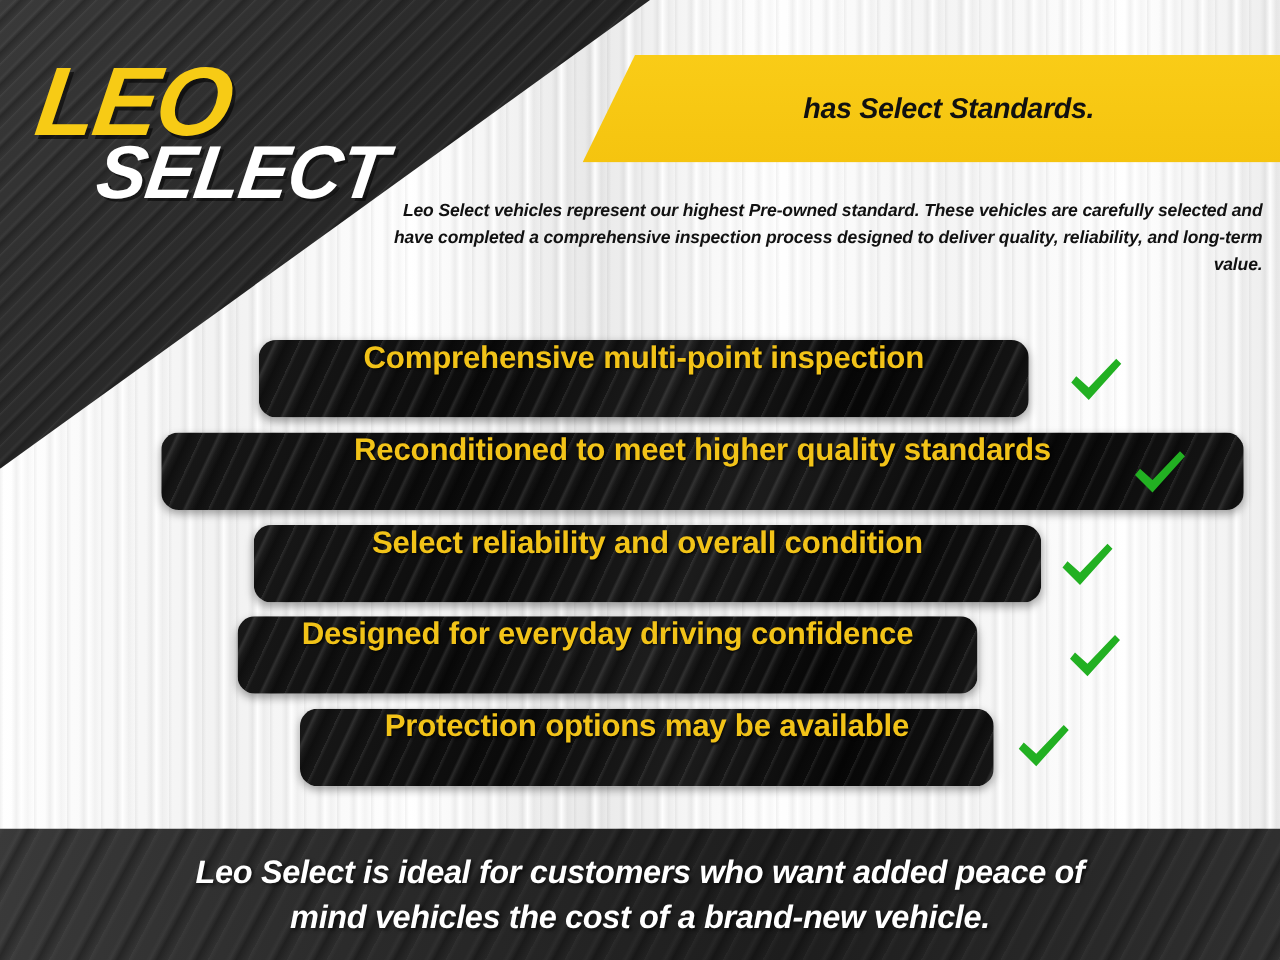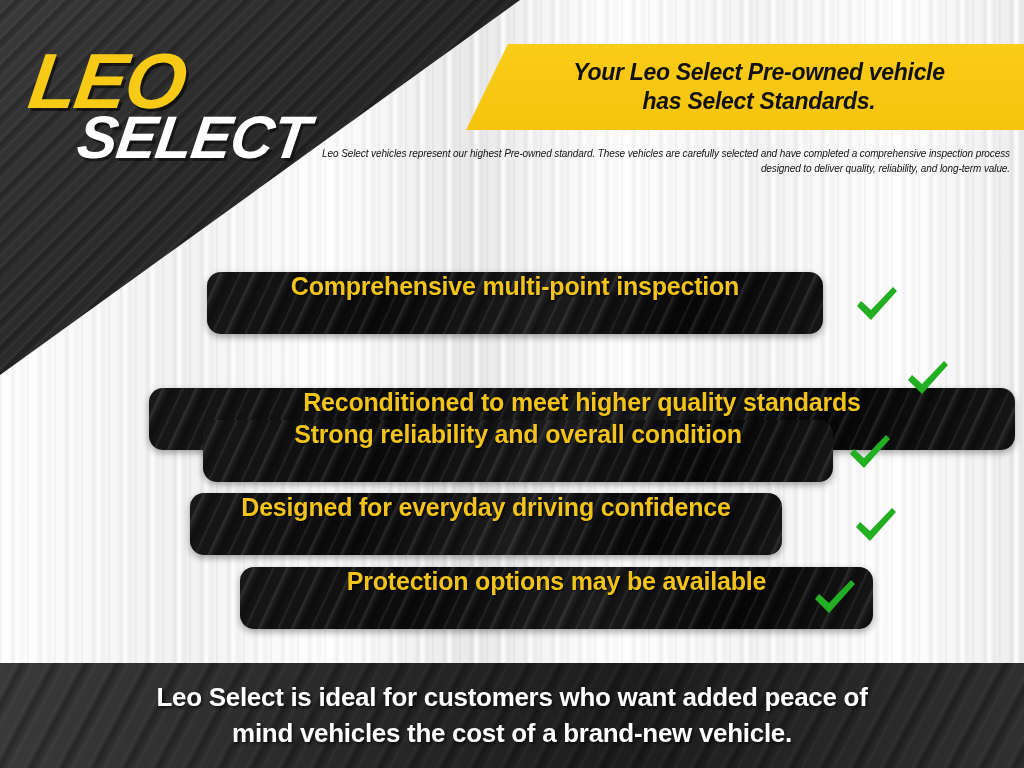--- a/index.html
+++ b/index.html
@@ -60,23 +60,23 @@
   }
   .banner-text{
     color:#111;font-size:23px;font-weight:bold;font-style:italic;
     line-height:1.28;text-align:center;letter-spacing:-0.3px;
     padding:0 18px 0 46px;
   }
   .banner-text .l2{display:block;}
 
   
   .intro{
-    position:absolute;left:310px;top:146px;width:700px;
+    position:absolute;left:310px;top:158px;width:700px;
     text-align:right;color:#111;
-    font-size:10px;font-weight:normal;font-style:italic;
+    font-size:14px;font-weight:bold;font-style:italic;
     line-height:1.53;letter-spacing:-0.1px;
   }
 
   
   .pill{
     position:absolute;height:62px;border-radius:14px;
     display:flex;align-items:flex-start;justify-content:center;
     background:
       repeating-linear-gradient(115deg,
         rgba(255,255,255,0.09) 0px, rgba(255,255,255,0.0) 3px,
@@ -100,84 +100,83 @@
     position:absolute;left:0;bottom:0;width:1024px;height:105px;
     background:
       repeating-linear-gradient(118deg,
         rgba(255,255,255,0.035) 0px, rgba(255,255,255,0.0) 4px,
         rgba(255,255,255,0.0) 12px, rgba(255,255,255,0.03) 15px,
         rgba(0,0,0,0.3) 20px, rgba(255,255,255,0.0) 28px),
       linear-gradient(100deg,#3a3a3a 0%,#2a2a2a 30%,#1d1d1d 62%,#303030 100%);
     display:flex;align-items:center;justify-content:center;
   }
   .footer-text{
-    color:#ffffff;font-size:26px;font-weight:bold;
+    color:#ffffff;font-size:26px;font-weight:bold;font-style:italic;
     text-align:center;line-height:1.38;letter-spacing:-0.3px;
     text-shadow:2px 2px 3px rgba(0,0,0,0.6);
     padding:0 60px;
   }
 </style>
 </head>
 <body>
 
 <div id="poster">
 
   <div class="dark-corner"></div>
 
   <div class="logo">
     <div class="leo">LEO</div>
     <div class="select">SELECT</div>
   </div>
 
   <div class="banner">
     <div class="banner-text">
-      <span>Your Leo Select Pre-owned vehicle</span>
       <span class="l2">has Select Standards.</span>
     </div>
   </div>
 
   <div class="intro">Leo Select vehicles represent our highest Pre-owned standard. These vehicles are carefully selected and have completed a comprehensive inspection process designed to deliver quality, reliability, and long-term value.</div>
 
   <div class="pill" style="left:207px;top:272px;width:616px;">
     <span>Comprehensive multi-point inspection</span>
   </div>
   <div class="check" style="left:852px;top:281px;">
     <svg viewBox="0 0 48 48">
         <path d="M5 25 L9 20 L19 29 L41 6 L45 10 L19 39 Z" fill="#22B022"></path>
       </svg>
   </div>
 
-  <div class="pill" style="left:149px;top:346px;width:866px;margin-top:42px;">
+  <div class="pill" style="left:129px;top:346px;width:866px;">
     <span>Reconditioned to meet higher quality standards</span>
   </div>
   <div class="check" style="left:903px;top:355px;">
     <svg viewBox="0 0 48 48">
         <path d="M5 25 L9 20 L19 29 L41 6 L45 10 L19 39 Z" fill="#22B022"></path>
       </svg>
   </div>
 
   <div class="pill" style="left:203px;top:420px;width:630px;">
-    <span>Strong reliability and overall condition</span>
+    <span>Select reliability and overall condition</span>
   </div>
   <div class="check" style="left:845px;top:429px;">
     <svg viewBox="0 0 48 48">
         <path d="M5 25 L9 20 L19 29 L41 6 L45 10 L19 39 Z" fill="#22B022"></path>
       </svg>
   </div>
 
   <div class="pill" style="left:190px;top:493px;width:592px;">
     <span>Designed for everyday driving confidence</span>
   </div>
   <div class="check" style="left:851px;top:502px;">
     <svg viewBox="0 0 48 48">
         <path d="M5 25 L9 20 L19 29 L41 6 L45 10 L19 39 Z" fill="#22B022"></path>
       </svg>
   </div>
 
-  <div class="pill" style="left:240px;top:567px;width:633px;">
+  <div class="pill" style="left:240px;top:567px;width:555px;">
     <span>Protection options may be available</span>
   </div>
   <div class="check" style="left:810px;top:574px;">
     <svg viewBox="0 0 48 48">
         <path d="M5 25 L9 20 L19 29 L41 6 L45 10 L19 39 Z" fill="#22B022"></path>
       </svg>
   </div>
 
   <div class="footer">
     <div class="footer-text">

